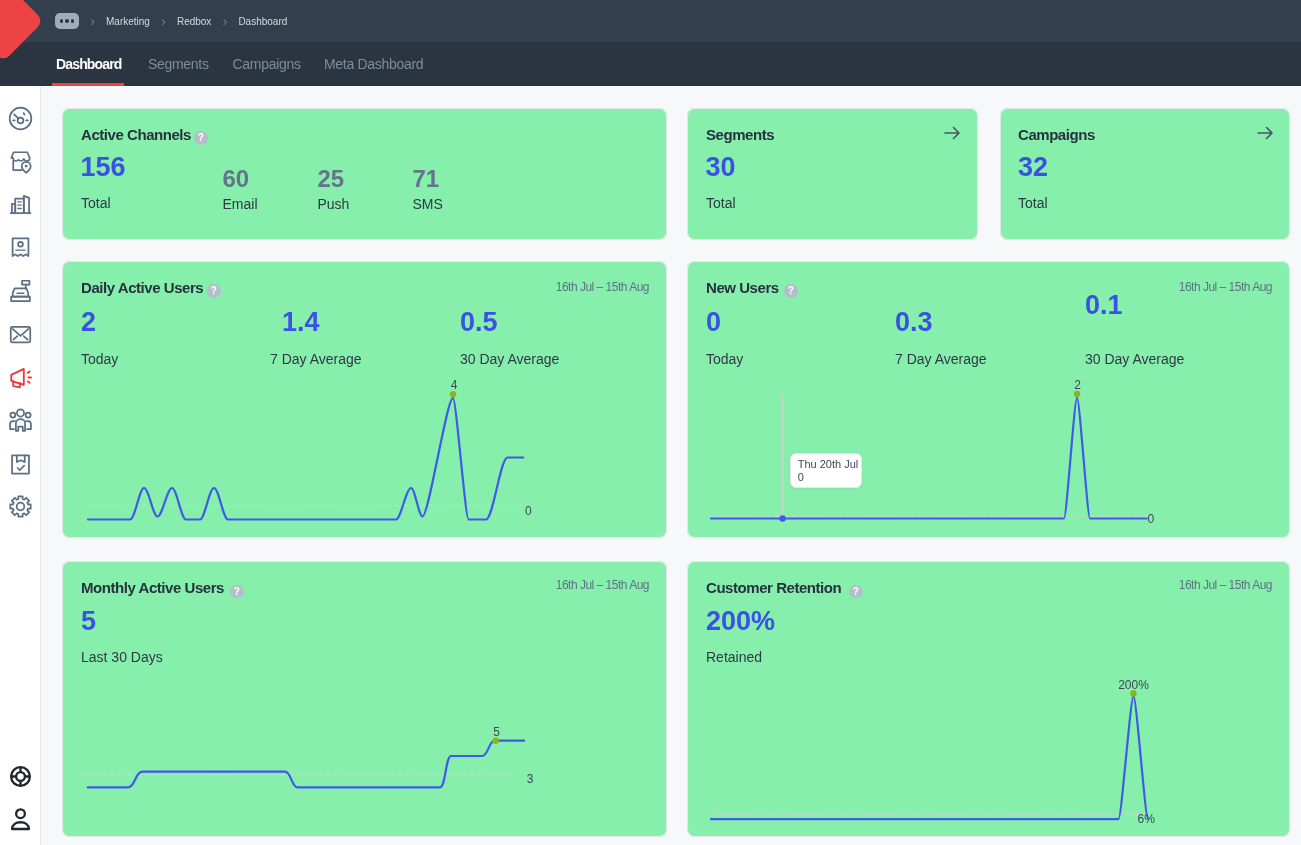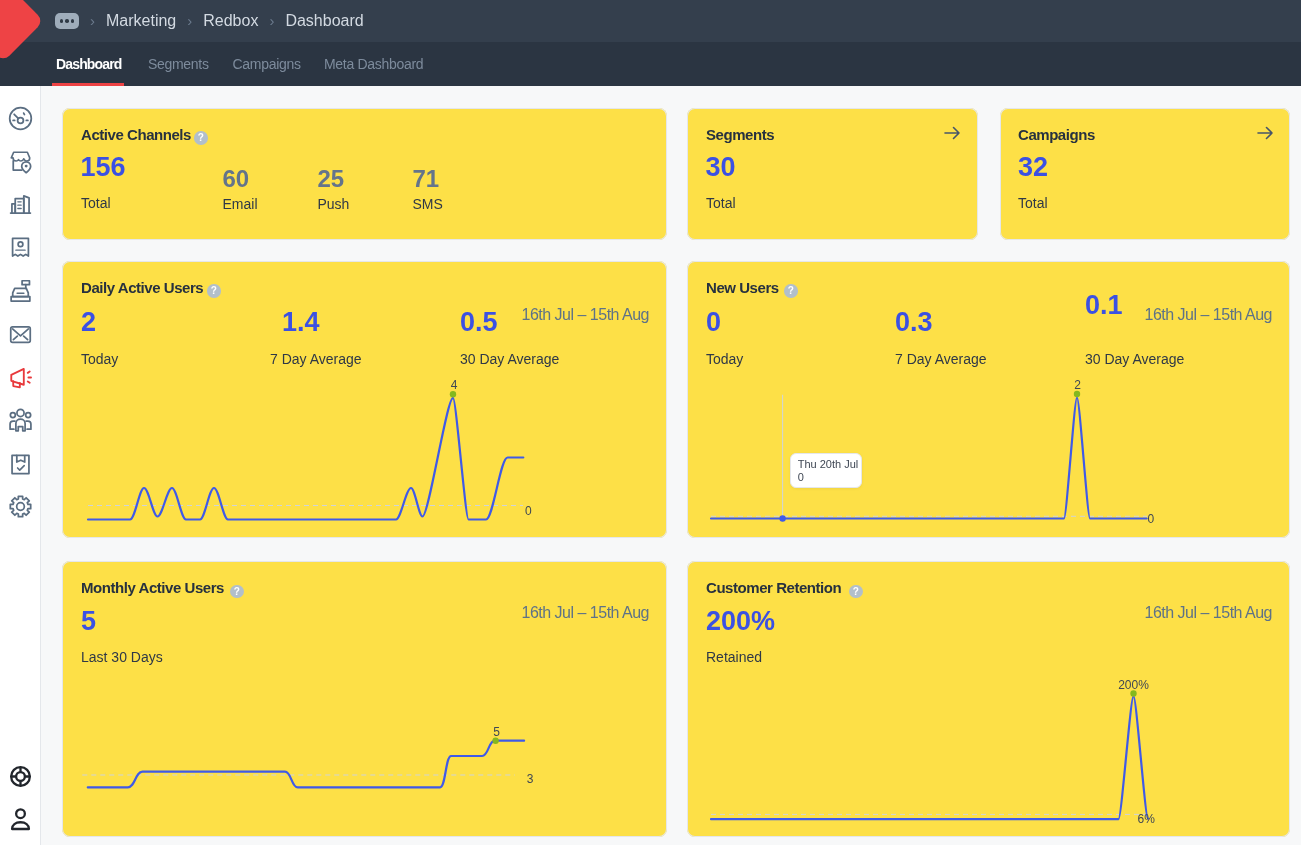--- a/index.html
+++ b/index.html
@@ -7,38 +7,38 @@
   body { font-family:"Liberation Sans", sans-serif; background:#f7f8f9; position:relative; }
 
   
   .topbar { position:absolute; left:0; top:0; width:1301px; height:42px; background:#343f4d; }
   .tabbar { position:absolute; left:0; top:42px; width:1301px; height:44px; background:#2b3542; }
   .logo { position:absolute; left:-26px; top:-8px; width:58px; height:58px; background:#ee4345; border-radius:9px; transform:rotate(45deg); z-index:6; }
   .crumbs { position:absolute; left:55px; top:0; height:42px; display:flex; align-items:center; z-index:7; }
   .dots-btn { width:24px; height:15.5px; background:#9fadbb; border-radius:5px; display:flex; align-items:center; justify-content:center; gap:2px; }
   .dots-btn span { width:3.5px; height:3.5px; border-radius:50%; background:#2f3a46; display:block; }
   .crumb-sep { color:#6b7a8d; font-size:15px; margin:0 11px; position:relative; top:-1px; }
-  .crumb { color:#d3dae2; font-size:16px; }
+  .crumb { color:#d3dae2; font-size:10px; }
   .tabs { position:absolute; left:56px; top:42px; height:44px; display:flex; }
   .tab { position:absolute; top:0; height:44px; display:flex; align-items:center; font-size:14px; color:#7d8b9c; letter-spacing:-0.3px; white-space:nowrap; }
   .tab.active { color:#ffffff; font-weight:bold; letter-spacing:-0.85px; }
   .tab-underline { position:absolute; left:52px; top:83.3px; width:72px; height:2.7px; background:#ee4345; z-index:7; }
 
   
   .sidebar { position:absolute; left:0; top:86px; width:41px; height:759px; background:#ffffff; border-right:1px solid #e4e7eb; }
   .sicon { position:absolute; left:5.5px; width:29px; height:29px; }
 
   
-  .card { position:absolute; background:#fde047; box-shadow: inset 0 0 0 1px #e5e7eb; border-radius:8px; }
+  .card { position:absolute; background:#86efac; box-shadow: inset 0 0 0 1px #e5e7eb; border-radius:8px; }
   .ct { position:absolute; font-size:15px; font-weight:bold; color:#27313f; line-height:1; white-space:nowrap; letter-spacing:-0.45px; }
   .help { position:absolute; width:13.5px; height:13.5px; border-radius:50%; background:#b2bfcb; color:#ffffff; font-size:10px; font-weight:bold; text-align:center; line-height:13.5px; }
   .bignum { position:absolute; font-size:27px; font-weight:bold; color:#3b51e3; line-height:1; }
   .midnum { position:absolute; font-size:24px; font-weight:bold; color:#64748b; line-height:1; }
   .lbl { position:absolute; font-size:14px; color:#2f3847; line-height:1; white-space:nowrap; }
-  .date { position:absolute; font-size:16px; color:#5e7287; line-height:1; white-space:nowrap; letter-spacing:-0.5px;margin-top:26px; }
+  .date { position:absolute; font-size:12px; color:#5e7287; line-height:1; white-space:nowrap; letter-spacing:-0.5px; }
   .arrow { position:absolute; }
 </style>
 </head>
 <body>
   <div class="topbar"></div>
   <div class="tabbar"></div>
   <div class="logo"></div>
   <div class="crumbs">
     <div class="dots-btn">
       <span></span>

